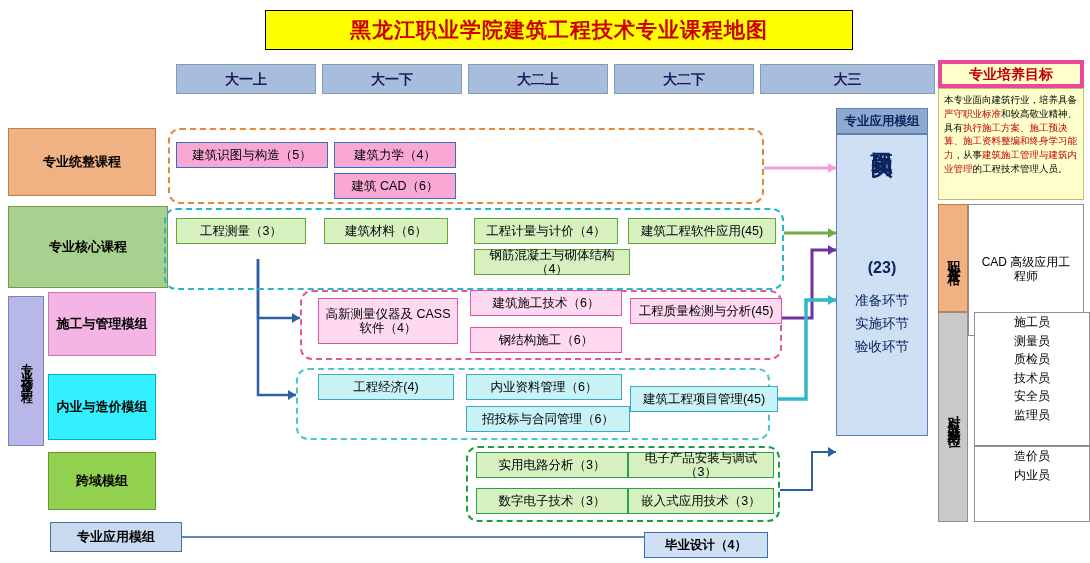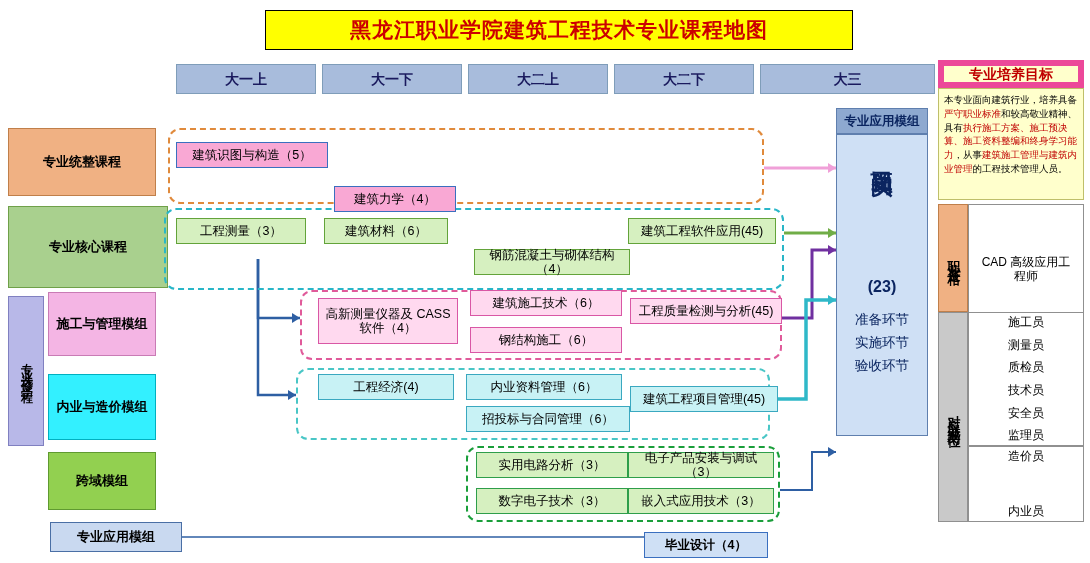--- a/index.html
+++ b/index.html
@@ -35,27 +35,27 @@
   .f-cyan{border:2px dashed #29b6c8;}
   .f-pink{border:2px dashed #e05a9a;}
   .f-teal{border:2px dashed #49c6c6;}
   .f-green{border:2px dashed #1a9e3a;}
   
   .intern-head{background:#8ea9d0;border:1px solid #5f7fae;color:#0b2560;font-size:12.5px;font-weight:bold;}
   .intern-body{background:#cfe0f5;border:1px solid #5f7fae;color:#0b2560;}
   .intern-big{font-size:22px;font-weight:bold;line-height:1.25;}
   .intern-small{font-size:13.5px;line-height:1.7;}
   
-  .rp-title{background:#ffffcc;border:6px solid #ec4899;color:#c00000;font-size:14px;font-weight:bold;text-align:center;}
+  .rp-title{background:#ffffcc;border:4px solid #ec4899;color:#c00000;font-size:14px;font-weight:bold;text-align:center;}
   .rp-desc{background:#ffffcc;border:1px solid #bfbf6a;color:#000;font-size:9.5px;text-align:left;line-height:1.45;padding:4px 5px;}
   .rp-desc .hl{color:#c00000;}
   .rp-orange{background:#f0b183;border:1px solid #c07f4a;color:#000;font-size:14px;font-weight:bold;}
   .rp-grey{background:#c9c9c9;border:1px solid #909090;color:#000;font-size:14px;font-weight:bold;}
   .rp-white{background:#ffffff;border:1px solid #909090;color:#000;font-size:12px;}
-  .rp-list{display:flex;flex-direction:column;align-items:center;justify-content:space-between;line-height:1.55;}
+  .rp-list{display:flex;flex-direction:column;align-items:center;justify-content:flex-start;line-height:1.55;margin-left:6px;}
   svg.lines{position:absolute;left:0;top:0;width:1090px;height:563px;pointer-events:none;}
 </style>
 </head>
 <body>
 
 <div id="root">
 
   <svg class="lines" viewBox="0 0 1090 563">
 
     <line x1="764" y1="168" x2="836" y2="168" stroke="#f0a0d8" stroke-width="3"></line>
@@ -99,24 +99,26 @@
   <div class="abs box cat cat-green2" style="left:48px;top:452px;width:108px;height:58px;">跨域模组</div>
   <div class="abs box cat cat-blue" style="left:50px;top:522px;width:132px;height:30px;">专业应用模组</div>
 
   <div class="abs frame f-orange" style="left:168px;top:128px;width:596px;height:76px;"></div>
   <div class="abs frame f-cyan" style="left:164px;top:208px;width:620px;height:82px;"></div>
   <div class="abs frame f-pink" style="left:300px;top:290px;width:482px;height:70px;"></div>
   <div class="abs frame f-teal" style="left:296px;top:368px;width:474px;height:72px;"></div>
   <div class="abs frame f-green" style="left:466px;top:446px;width:314px;height:76px;"></div>
 
   <div class="abs box course c-white" style="left:176px;top:142px;width:152px;height:26px;">建筑识图与构造（5）</div>
-  <div class="abs box course c-white" style="left:334px;top:142px;width:122px;height:26px;margin-top:44px;">建筑力学（4）</div>
+  <div class="abs box course c-white" style="left:334px;top:142px;width:122px;height:26px;">建筑力学（4）</div>
+  <div class="abs box course c-white" style="left:334px;top:173px;width:122px;height:26px;">建筑 CAD（6）</div>
 
   <div class="abs box course c-lgreen" style="left:176px;top:218px;width:130px;height:26px;">工程测量（3）</div>
   <div class="abs box course c-lgreen" style="left:324px;top:218px;width:124px;height:26px;text-align:center;">建筑材料（6）</div>
+  <div class="abs box course c-lgreen" style="left:474px;top:218px;width:144px;height:26px;">工程计量与计价（4）</div>
   <div class="abs box course c-lgreen" style="left:628px;top:218px;width:148px;height:26px;">建筑工程软件应用(45)</div>
   <div class="abs box course c-lgreen" style="left:474px;top:249px;width:156px;height:26px;">钢筋混凝土与砌体结构（4）</div>
 
   <div class="abs box course c-pink" style="left:318px;top:298px;width:140px;height:46px;">高新测量仪器及 CASS 软件（4）</div>
   <div class="abs box course c-pink" style="left:470px;top:290px;width:152px;height:26px;">建筑施工技术（6）</div>
   <div class="abs box course c-pink" style="left:470px;top:327px;width:152px;height:26px;">钢结构施工（6）</div>
   <div class="abs box course c-pink" style="left:630px;top:298px;width:152px;height:26px;">工程质量检测与分析(45)</div>
 
   <div class="abs box course c-cyan" style="left:318px;top:374px;width:136px;height:26px;">工程经济(4)</div>
   <div class="abs box course c-cyan" style="left:466px;top:374px;width:156px;height:26px;">内业资料管理（6）</div>
@@ -124,21 +126,21 @@
   <div class="abs box course c-cyan" style="left:630px;top:386px;width:148px;height:26px;">建筑工程项目管理(45)</div>
 
   <div class="abs box course c-green2" style="left:476px;top:452px;width:152px;height:26px;">实用电路分析（3）</div>
   <div class="abs box course c-green2" style="left:628px;top:452px;width:146px;height:26px;">电子产品安装与调试（3）</div>
   <div class="abs box course c-green2" style="left:476px;top:488px;width:152px;height:26px;">数字电子技术（3）</div>
   <div class="abs box course c-green2" style="left:628px;top:488px;width:146px;height:26px;">嵌入式应用技术（3）</div>
 
   <div class="abs box course c-blue" style="left:644px;top:532px;width:124px;height:26px;font-weight:bold;">毕业设计（4）</div>
 
   <div class="abs box intern-head" style="left:836px;top:108px;width:92px;height:26px;">专业应用模组</div>
-  <div class="abs intern-body" style="left:836px;top:134px;width:92px;height:302px;display:flex;flex-direction:column;align-items:center;justify-content:flex-start;padding-top:20px;">
+  <div class="abs intern-body" style="left:836px;top:134px;width:92px;height:302px;display:flex;flex-direction:column;align-items:center;justify-content:flex-start;padding-top:1px;">
     <div class="intern-big" style="writing-mode:vertical-rl;text-orientation:upright;height:120px;">顶岗实习</div>
     <div class="intern-big" style="font-size:16px;margin-top:2px;">(23)</div>
     <div class="intern-small" style="margin-top:12px;text-align:center;">
       <div>准备环节</div>
       <div>实施环节</div>
       <div>验收环节</div>
     </div>
   </div>
 
   <div class="abs box rp-title" style="left:938px;top:60px;width:146px;height:28px;">专业培养目标</div>

